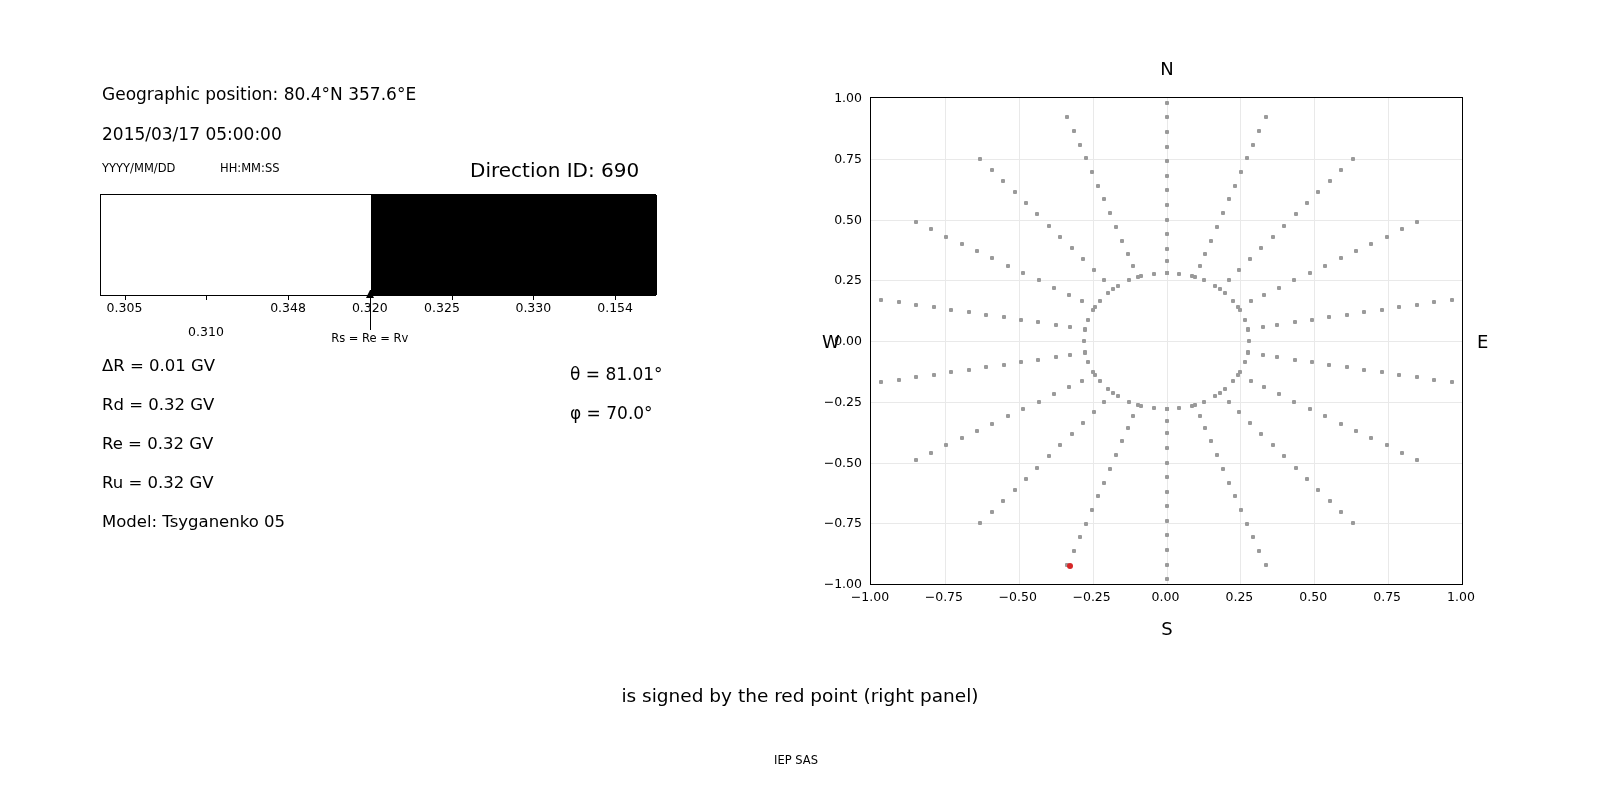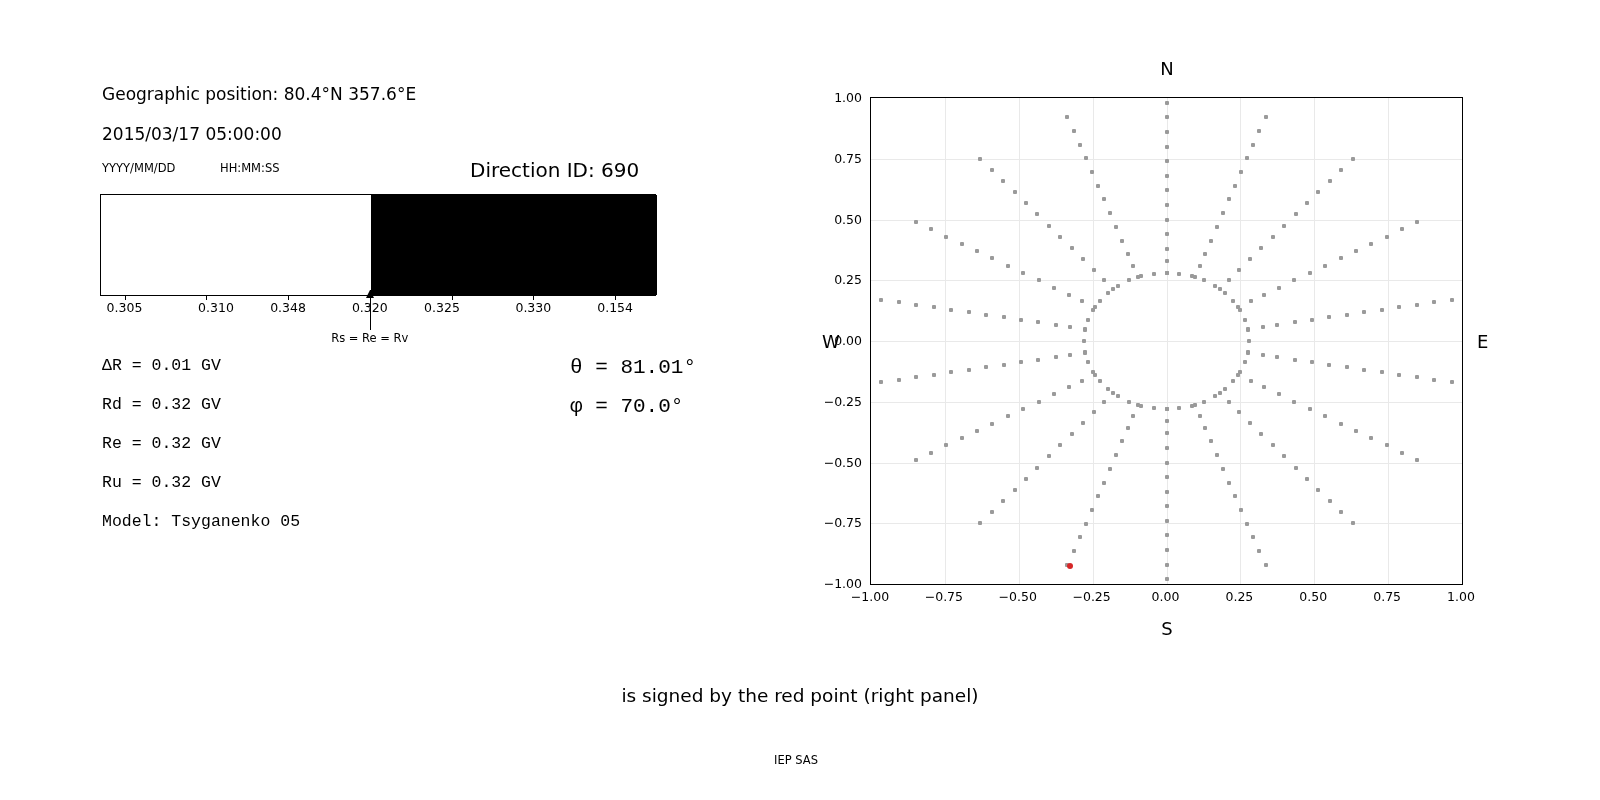--- a/index.html
+++ b/index.html
@@ -129,38 +129,37 @@
     transform: translateX(-50%);
     white-space: nowrap;
   }
 
   
   .params {
     position: absolute;
     left: 102px;
     top: 356px;
     width: 560px;
-    font-family: Liberation Mono, monospace;
   }
   .param-row {
     position: relative;
     height: 39px;
   }
   .param-left {
     position: absolute;
     left: 0;
     top: 0;
     font-size: 16.5px;
     white-space: nowrap;
   }
   .param-right {
     position: absolute;
     left: 468px;
-    top: 0;
-    font-size: 21px;
+    top: 8px;
+    font-size: 17px;
     white-space: nowrap;
   }
 
   
   .right-panel {
     position: absolute;
     left: 800px;
     top: 0;
     width: 800px;
     height: 660px;
@@ -279,21 +278,21 @@
         <div class="pen-tick-mark" style="left: 124.529px;"></div>
         <div class="pen-tick-mark" style="left: 206.294px;"></div>
         <div class="pen-tick-mark" style="left: 288.059px;"></div>
         <div class="pen-tick-mark" style="left: 369.824px;"></div>
         <div class="pen-tick-mark" style="left: 451.588px;"></div>
         <div class="pen-tick-mark" style="left: 533.353px;"></div>
         <div class="pen-tick-mark" style="left: 615.118px;"></div>
       </div>
     <div class="pen-ticklabels" id="pen-ticklabels">
         <span style="left: 24.5294px;">0.305</span>
-        <span style="left: 116px;">0.310</span>
+        <span style="left: 106px; margin-top: 24px;">0.310</span>
         <span style="left: 188.059px;">0.348</span>
         <span style="left: 269.824px;">0.320</span>
         <span style="left: 342px;">0.325</span>
         <span style="left: 433.353px;">0.330</span>
         <span style="left: 515.118px;">0.154</span>
       </div>
 
     <div class="rs-arrow" style="left: 369.824px;"></div>
     <div class="rs-label" style="left: 369.824px;">Rs = Re = Rv</div>
 

